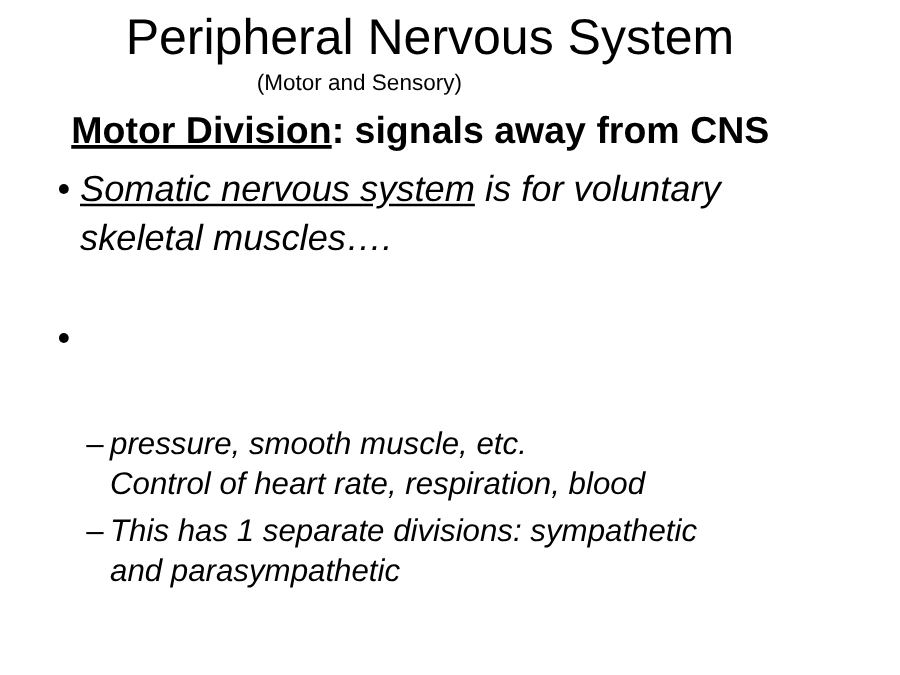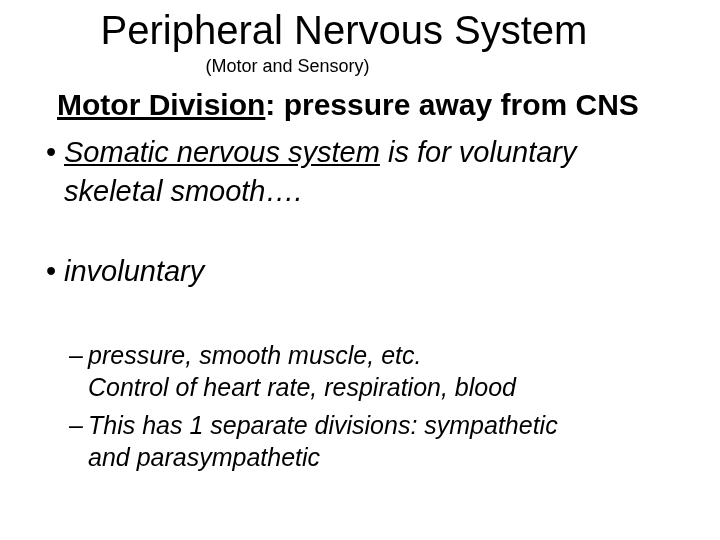--- a/index.html
+++ b/index.html
@@ -70,31 +70,30 @@
 </style>
 </head>
 <body>
 
 <div class="slide">
 
   <div class="title">Peripheral Nervous System</div>
 
   <div class="subtitle">(Motor and Sensory)</div>
 
-  <div class="heading"><span class="u">Motor Division</span><span>: pressure away from CNS</span></div>
+  <div class="heading"><span class="u">Motor Division</span><span>: signals away from CNS</span></div>
 
   <div class="bullet b1">
     <span class="marker">•</span>
     <div class="line"><span class="u">Somatic nervous system</span><span> is for voluntary</span></div>
-    <div class="line">skeletal smooth….</div>
+    <div class="line">skeletal muscles….</div>
   </div>
 
   <div class="bullet b2">
     <span class="marker">•</span>
-    <div class="line">involuntary</div>
   </div>
 
   <div class="sub s1">
     <span class="marker">–</span>
     <div class="line">pressure, smooth muscle, etc.</div>
     <div class="line">Control of heart rate, respiration, blood</div>
   </div>
 
   <div class="sub s2">
     <span class="marker">–</span>

